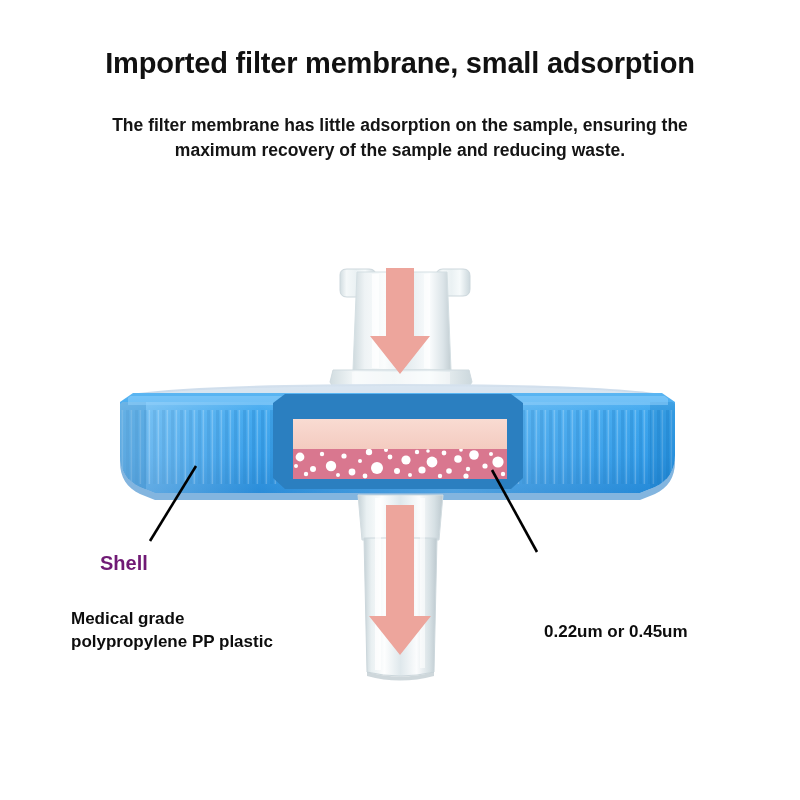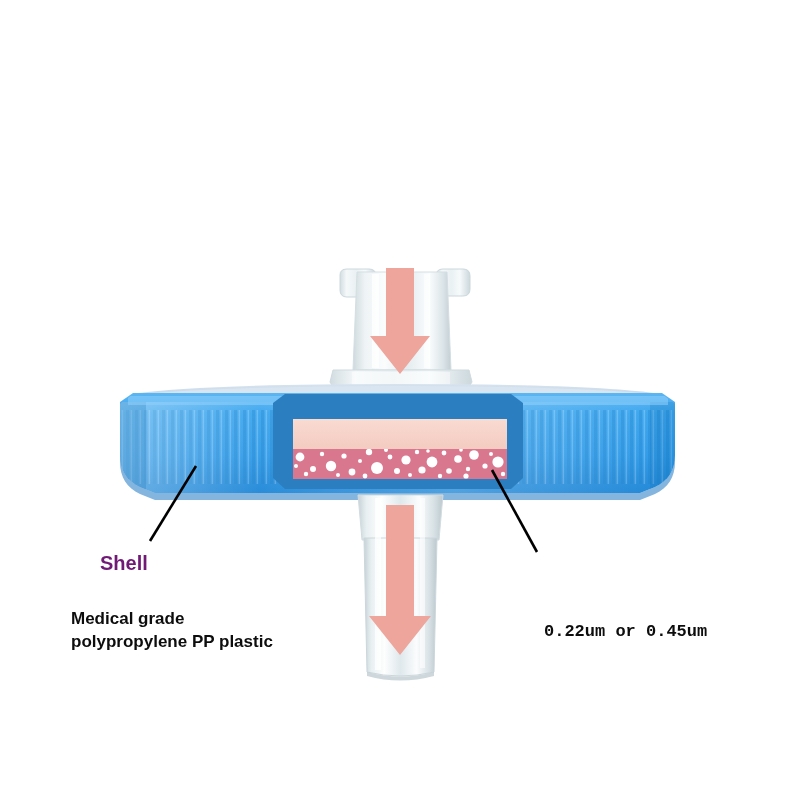--- a/index.html
+++ b/index.html
@@ -54,32 +54,34 @@
     position: absolute;
     font-size: 17px;
     font-weight: bold;
     line-height: 23px;
     color: #0d0d0d;
   }
 
   #shell-title   { left: 100px; top: 551px; text-align: left; }
   #shell-sub     { left: 63px;  top: 607px; text-align: left; margin-left: 8px; }
   #membrane-title{ left: 544px; top: 542px; width: 240px; text-align: left; }
-  #membrane-sub  { left: 544px; top: 620px; text-align: center; font-family: Liberation Mono, monospace; }
+  #membrane-sub  { left: 544px; top: 620px; text-align: center; }
 
   
   #device { position: absolute; left: 0; top: 0; width: 800px; height: 800px; }
   #device svg { display: block; }
 </style>
 </head>
 <body>
 
 <div id="page">
 
-
+  <div id="headline">Imported filter membrane, small adsorption</div>
+
+  <div id="subhead">The filter membrane has little adsorption on the sample, ensuring the maximum recovery of the sample and reducing waste.</div>
 
   <div id="device">
     <svg width="800" height="800" viewBox="0 0 800 800" xmlns="http://www.w3.org/2000/svg">
       <defs>
 
         <linearGradient id="gClear" x1="0" y1="0" x2="1" y2="0">
           <stop offset="0%" stop-color="#cfdade"></stop>
           <stop offset="12%" stop-color="#eef3f5"></stop>
           <stop offset="32%" stop-color="#fbfdfd"></stop>
           <stop offset="55%" stop-color="#e4ecef"></stop>

